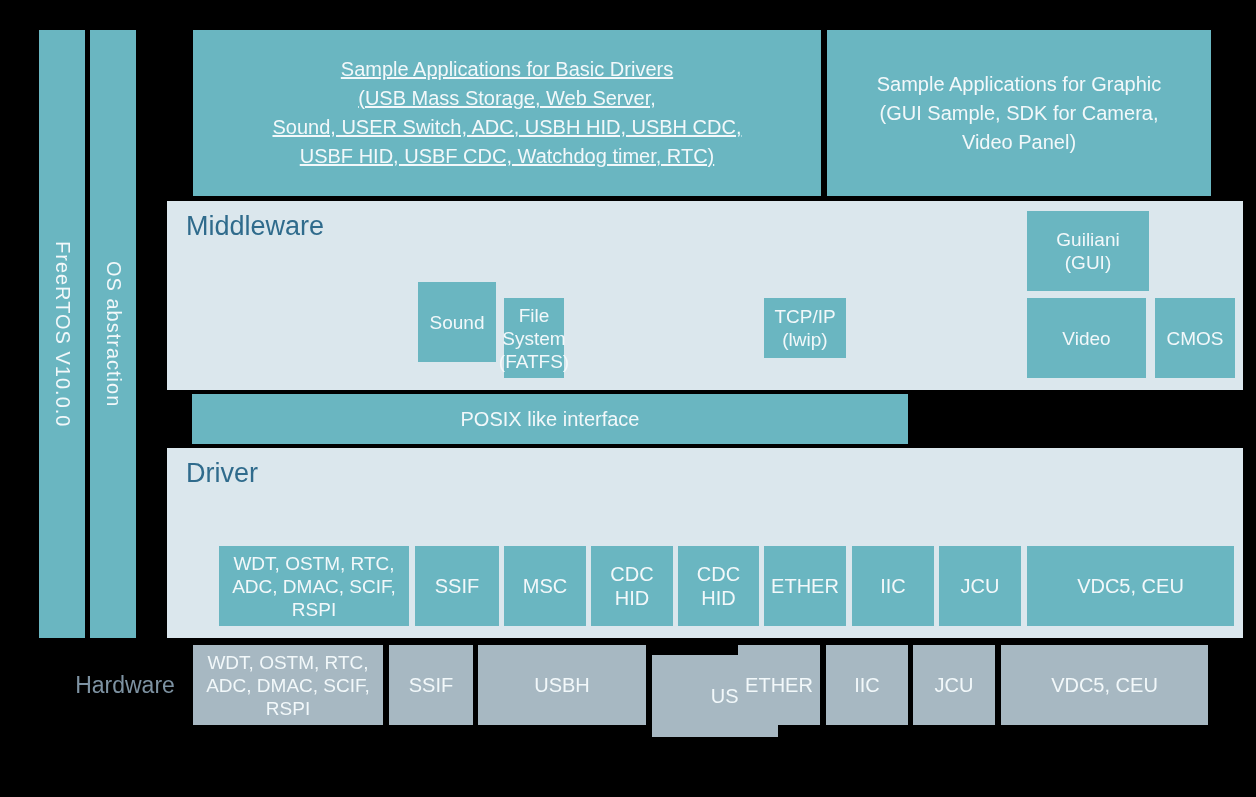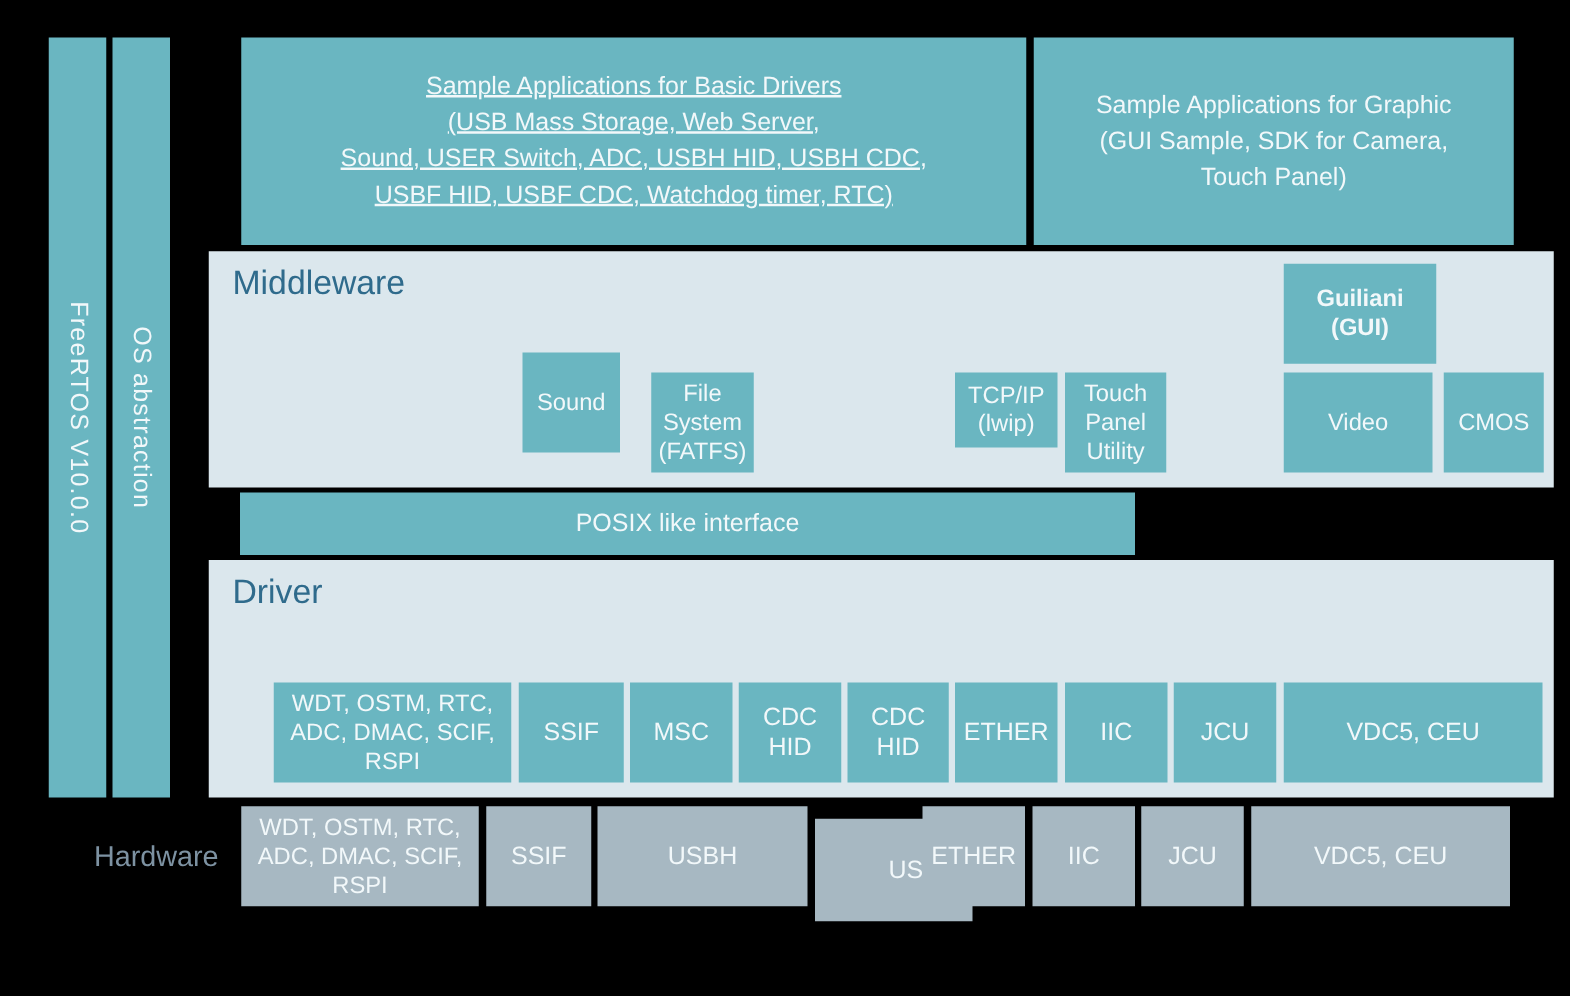--- a/index.html
+++ b/index.html
@@ -64,34 +64,31 @@
   <div class="vbar teal" style="left:90px;top:30px;width:46px;height:608px;">
     <span class="vtext">OS abstraction</span>
   </div>
 
   <div class="box teal bigtext" style="left:193px;top:30px;width:628px;height:166px;text-decoration:underline;">Sample Applications for Basic Drivers
 (USB Mass Storage, Web Server,
 Sound, USER Switch, ADC, USBH HID, USBH CDC,
 USBF HID, USBF CDC, Watchdog timer, RTC)</div>
   <div class="box teal bigtext" style="left:827px;top:30px;width:384px;height:166px;">Sample Applications for Graphic
 (GUI Sample, SDK for Camera,
-Touch Panel)</div>
+Video Panel)</div>
 
   <div class="panel" style="left:141px;top:201px;width:1076px;height:189px;">
     <div class="panel-title">Middleware</div>
     <div class="box teal smalltext" style="left:251px;top:81px;width:78px;height:80px;">Sound</div>
-    <div class="box teal smalltext" style="left:354px;top:97px;width:82px;height:80px;">File
+    <div class="box teal smalltext" style="left:337px;top:97px;width:60px;height:80px;">File
 System
 (FATFS)</div>
     <div class="box teal smalltext" style="left:597px;top:97px;width:82px;height:60px;">TCP/IP
 (lwip)</div>
-    <div class="box teal smalltext" style="left:685px;top:97px;width:81px;height:80px;">Touch
-Panel
-Utility</div>
-    <div class="box teal smalltext" style="left:860px;top:10px;width:122px;height:80px;font-weight:bold;">Guiliani
+    <div class="box teal smalltext" style="left:860px;top:10px;width:122px;height:80px;">Guiliani
 (GUI)</div>
     <div class="box teal smalltext" style="left:860px;top:97px;width:119px;height:80px;">Video</div>
     <div class="box teal smalltext" style="left:988px;top:97px;width:80px;height:80px;">CMOS</div>
   </div>
 
   <div class="box teal" style="left:192px;top:394px;width:716px;height:50px;">POSIX like interface</div>
 
   <div class="panel" style="left:141px;top:448px;width:1076px;height:190px;">
     <div class="panel-title">Driver</div>
     <div class="box teal smalltext" style="left:52px;top:98px;width:190px;height:80px;">WDT, OSTM, RTC,

